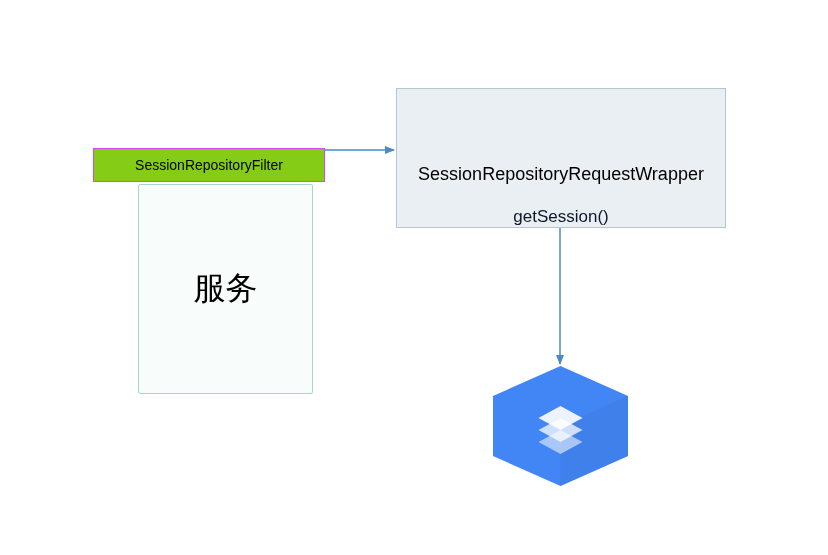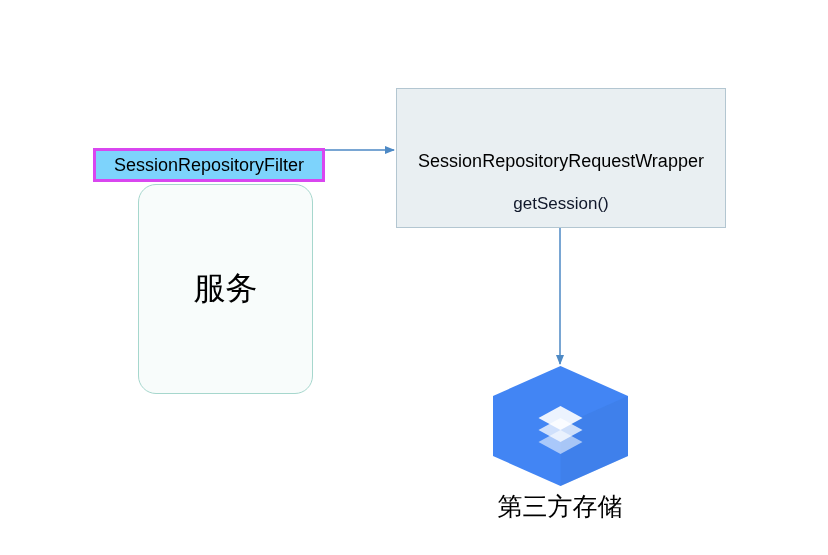--- a/index.html
+++ b/index.html
@@ -14,55 +14,55 @@
       position: relative;
       width: 100%;
       height: 100%;
     }
     .filter-box {
       position: absolute;
       left: 93px;
       top: 148px;
       width: 232px;
       height: 34px;
-      background: #7dd3fc;
-      border: 3px solid #d946ef;
+      background: #84cc16;
+      border: 1px solid #d946ef;
       display: flex;
       align-items: center;
       justify-content: center;
-      font-size: 18px;
+      font-size: 14px;
       color: #000;
     }
     .service-box {
       position: absolute;
       left: 138px;
       top: 184px;
       width: 175px;
       height: 210px;
       background: #f8fcfb;
       border: 1px solid #a6d7cd;
-      border-radius: 18px;
+      border-radius: 2px;
       display: flex;
       align-items: center;
       justify-content: center;
       font-size: 32px;
       color: #000;
     }
     .wrapper-box {
       position: absolute;
       left: 396px;
       top: 88px;
       width: 330px;
       height: 140px;
       background: #e9eff2;
       border: 1px solid #b3c6d1;
       display: flex;
       flex-direction: column;
       align-items: center;
-      justify-content: center;
+      justify-content: flex-end;
       padding-top: 48px;
     }
     .wrapper-title {
       font-size: 18px;
       color: #000;
       margin-bottom: 22px;
     }
     .wrapper-method {
       font-size: 17px;
       color: #0f172a;
@@ -132,15 +132,14 @@
         <g transform="translate(0,4)">
           <polygon points="0,-12 22,0 0,12 -22,0" fill="#ffffff" opacity="0.75"></polygon>
         </g>
         <g transform="translate(0,16)">
           <polygon points="0,-12 22,0 0,12 -22,0" fill="#ffffff" opacity="0.55"></polygon>
         </g>
       </g>
     </svg>
   </div>
 
-  <div class="storage-label">第三方存储</div>
 
 </div>
 
 </body></html>

